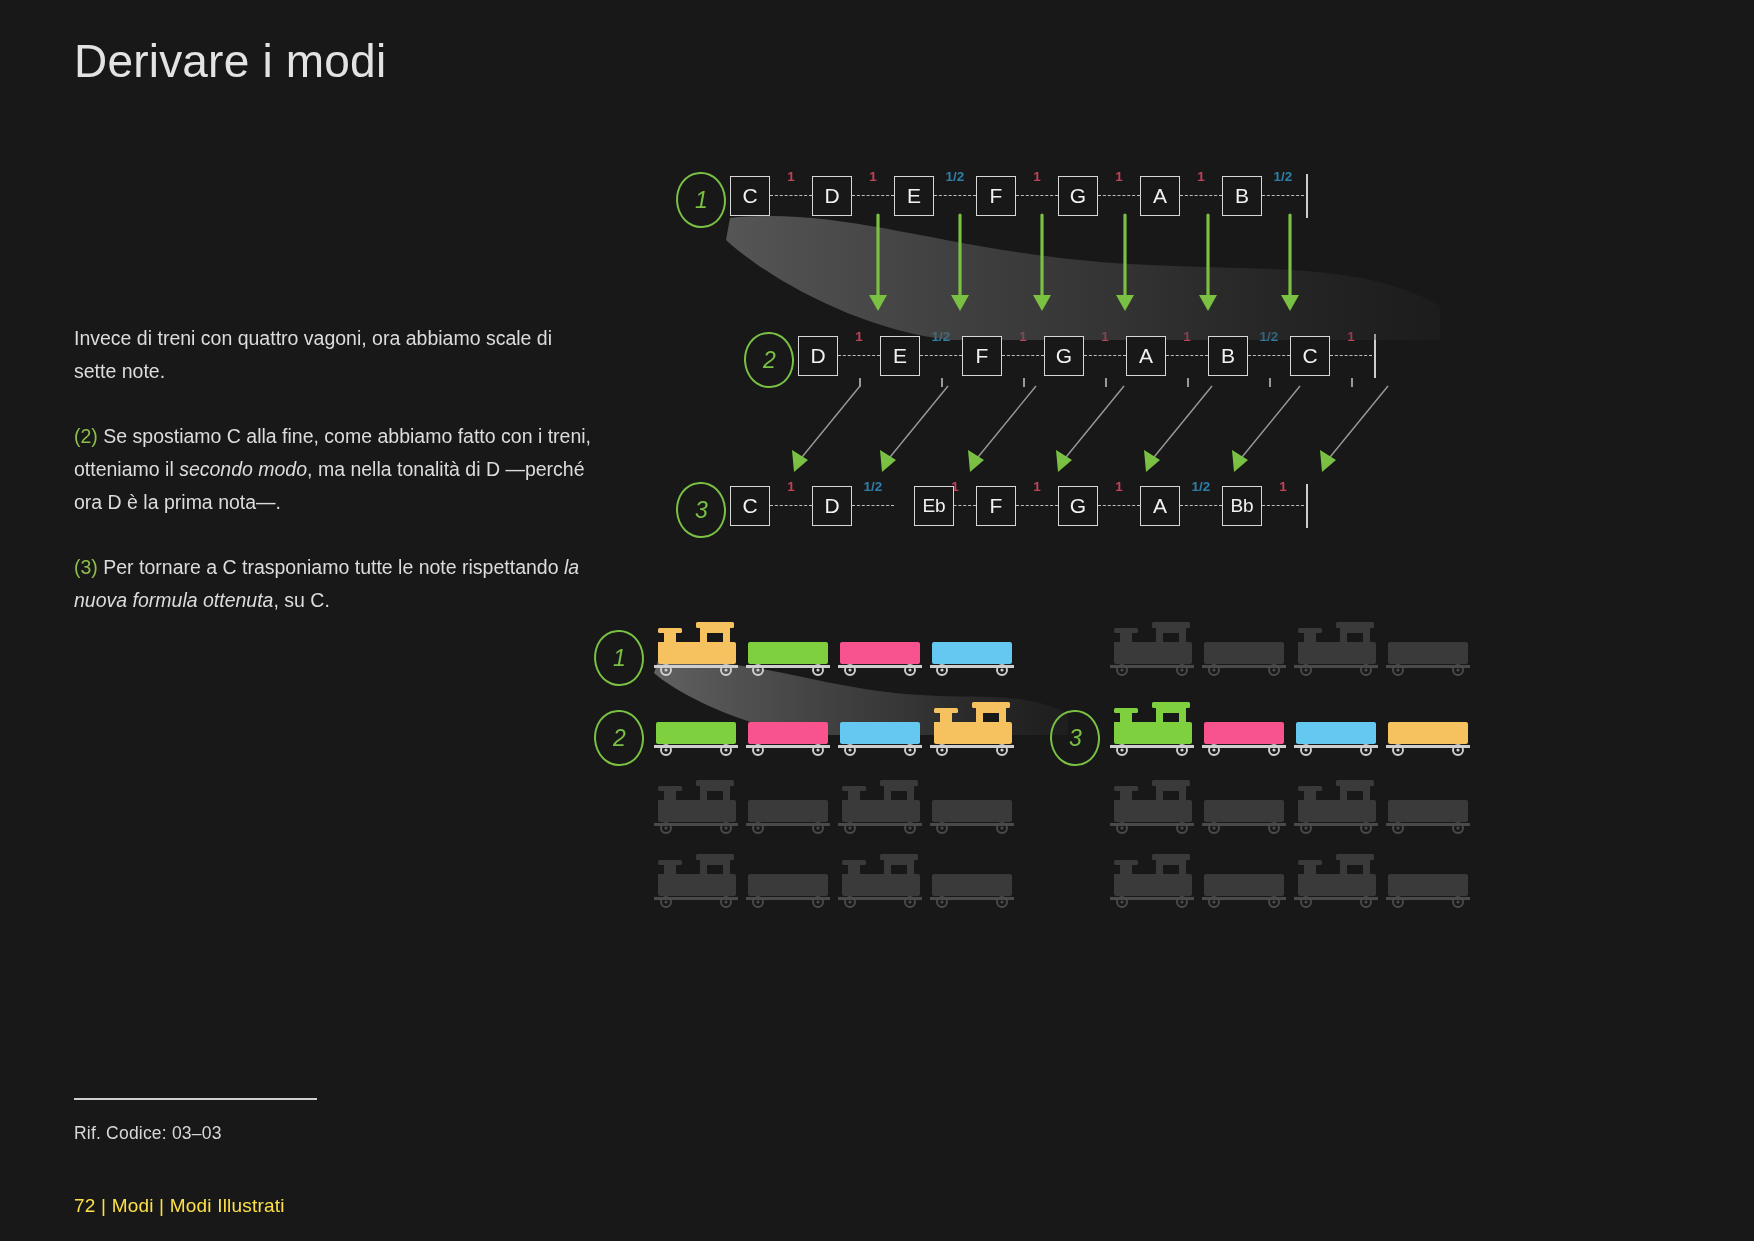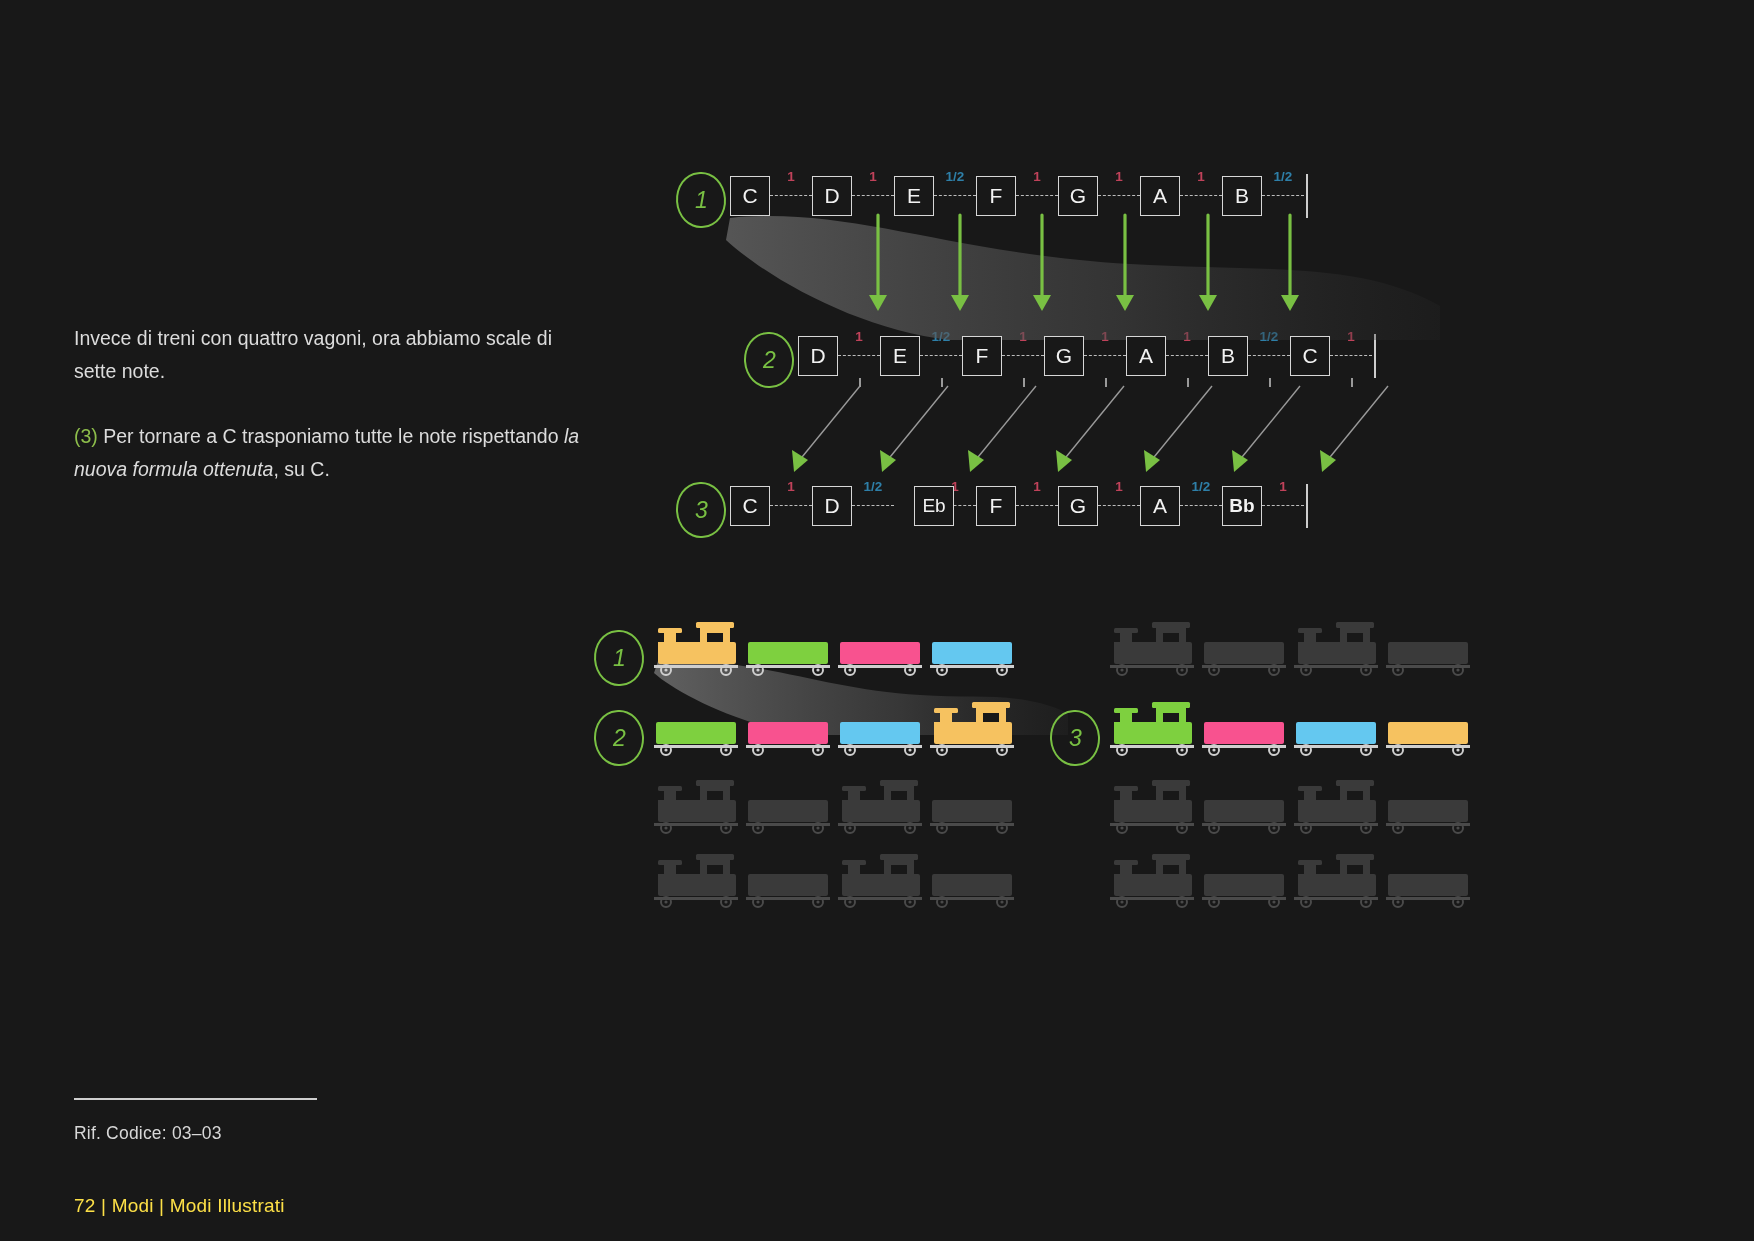--- a/index.html
+++ b/index.html
@@ -91,23 +91,25 @@
 
   
   .train{position:absolute;}
   svg{display:block;overflow:visible;}
 </style>
 </head>
 <body>
 
 <div class="page">
 
+  <div class="title">Derivare i modi</div>
 
   <div class="textcol" id="textcol">
       <p class="para"><span>Invece di treni con quattro vagoni, ora abbiamo scale di sette note.</span></p>
+      <p class="para"><span class="marker">(2)</span><span> Se spostiamo C alla fine, come abbiamo fatto con i treni, otteniamo il </span><span class="it">secondo modo</span><span>, ma nella tonalità di D —perché ora D è la prima nota—.</span></p>
       <p class="para"><span class="marker">(3)</span><span> Per tornare a C trasponiamo tutte le note rispettando </span><span class="it">la nuova formula ottenuta</span><span>, su C.</span></p>
     </div>
 
   <div id="scales-host">
       <div class="scale-row" style="left: 676px; top: 176px; width: 648px;">
         <div class="circ-num" style="left: 0px; top: -4px;">
           <span>1</span>
         </div>
         <div class="note" style="left: 54px; top: 0px;">C</div>
         <div class="gap" style="left: 94px; top: 0px; width: 42px;">
@@ -221,21 +223,21 @@
         <div class="note" style="left: 382px; top: 0px;">G</div>
         <div class="gap" style="left: 422px; top: 0px; width: 42px;">
           <div class="dash"></div>
           <div class="lab w">1</div>
         </div>
         <div class="note" style="left: 464px; top: 0px;">A</div>
         <div class="gap" style="left: 504px; top: 0px; width: 42px;">
           <div class="dash"></div>
           <div class="lab h">1/2</div>
         </div>
-        <div class="note flat" style="left: 546px; top: 0px; font-weight: bold;">Bb</div>
+        <div class="note flat" style="left: 546px; top: 0px;">Bb</div>
         <div class="gap" style="left: 586px; top: 0px; width: 42px;">
           <div class="dash"></div>
           <div class="lab w">1</div>
         </div>
         <div class="endbar" style="left: 630px;"></div>
       </div>
     </div>
 
   <svg class="smoke" style="left:700px;top:210px;" width="740" height="130" viewBox="0 0 740 130">
     <defs>

